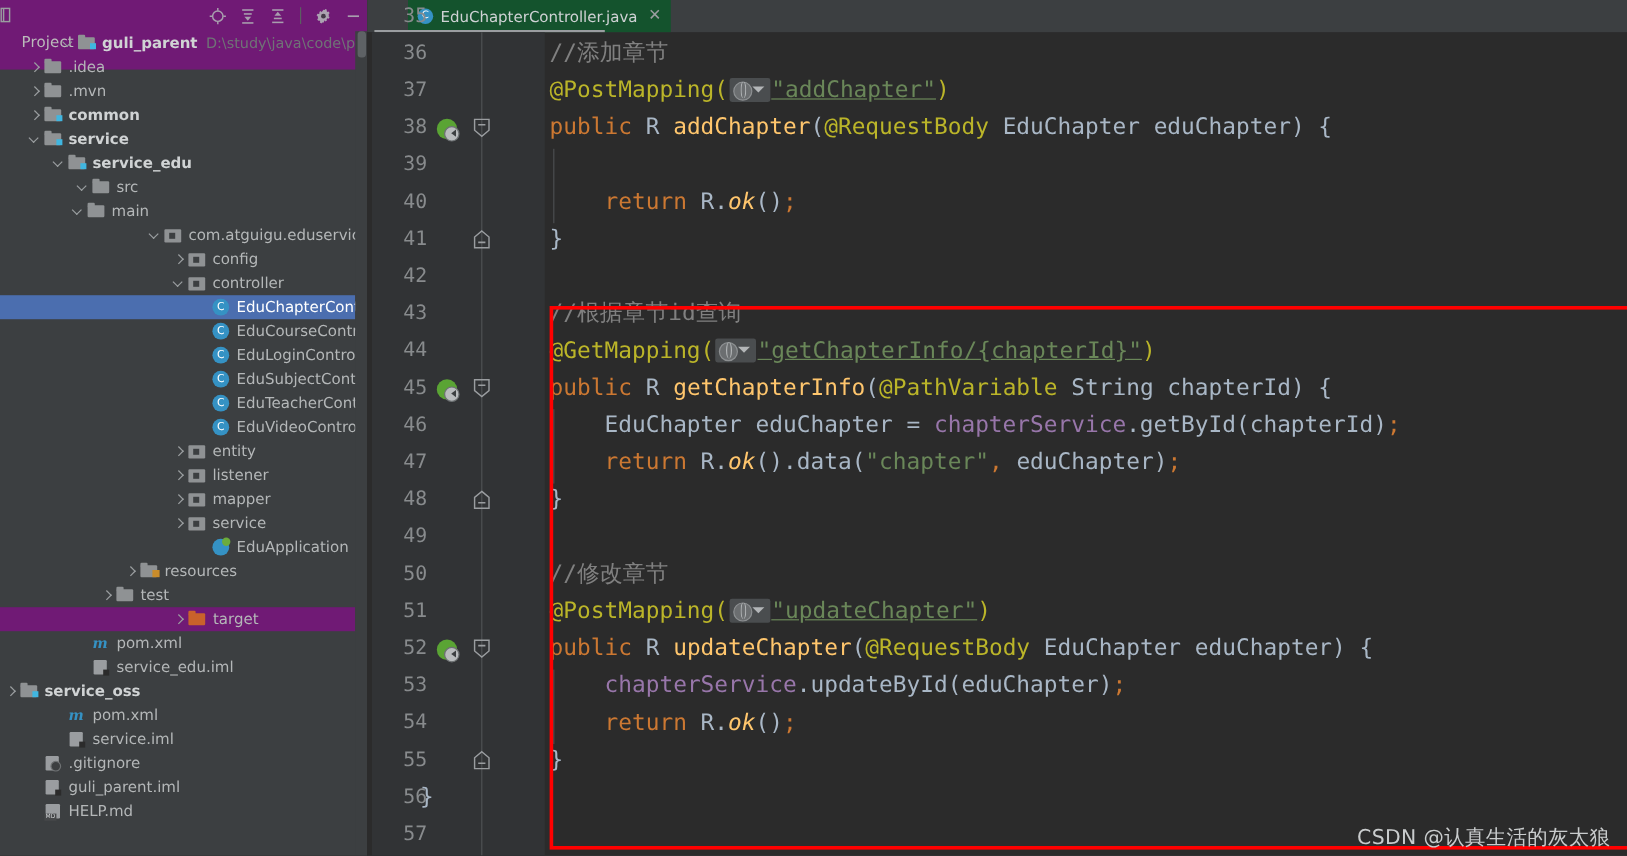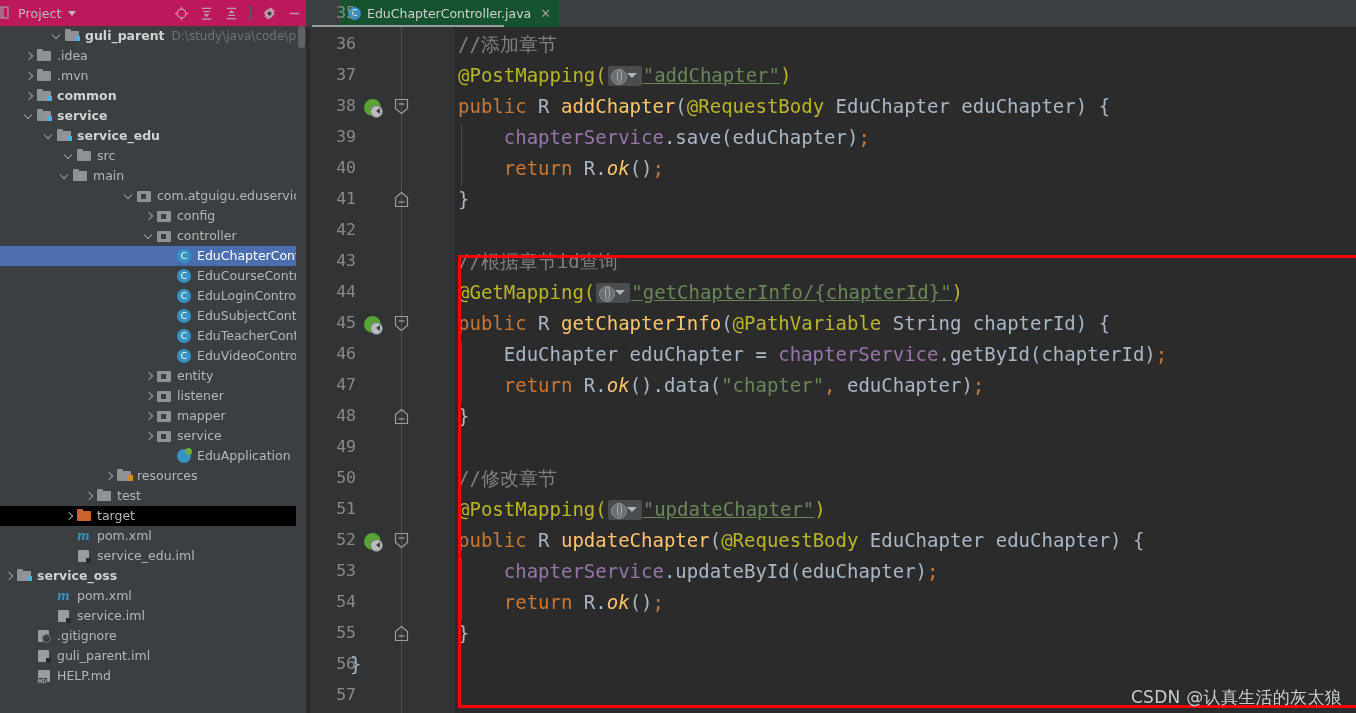--- a/index.html
+++ b/index.html
@@ -6,33 +6,33 @@
   body{
     width:1356px;height:713px;overflow:hidden;
     background:#3c3f41;
     font-family:"DejaVu Sans","Liberation Sans",sans-serif;
     -webkit-font-smoothing:antialiased;
   }
   .app{position:relative;width:1356px;height:713px;}
 
   
   .sidebar{position:absolute;left:0;top:0;width:306px;height:713px;background:#3c3f41;overflow:hidden;}
-  .side-toolbar{height:26px;background:#be185d;display:flex;align-items:center;padding:0 4px;position:relative;}
+  .side-toolbar{height:26px;background:#701a75;display:flex;align-items:flex-end;padding:16px 4px;position:relative;}
   .side-toolbar .tb-left{display:flex;align-items:center;gap:6px;}
   .proj-label{color:#bbbbbb;font-size:12.5px;letter-spacing:.1px;}
   .caret-dn{width:0;height:0;border-left:4px solid transparent;border-right:4px solid transparent;border-top:5px solid #bbbbbb;margin-left:1px;}
   .tb-right{position:absolute;right:4px;top:0;height:26px;display:flex;align-items:center;gap:10px;}
   .tb-ico{width:15px;height:15px;display:inline-block;opacity:.85;}
   .tb-sep{width:1px;height:14px;background:#5a5f61;margin:0 1px;}
   .panel-tab-mark{position:absolute;left:0;top:0;width:10px;height:26px;}
 
   .tree{position:absolute;left:0;top:26px;right:10px;bottom:0;font-size:12.5px;color:#b4b7b8;}
   .row{height:20px;display:flex;align-items:center;white-space:nowrap;position:relative;padding-left:4px;}
   .row.sel{background:#4b6eaf;color:#ffffff;}
-  .row.sel2{background:#000000;}
+  .row.sel2{background:#701a75;justify-content:center;}
   .arrow{width:11px;height:11px;flex:0 0 11px;margin-right:2px;position:relative;}
   .arrow.r::after,.arrow.d::after{content:"";position:absolute;left:2px;top:2px;width:5px;height:5px;border-right:1.4px solid #9b9fa1;border-bottom:1.4px solid #9b9fa1;}
   .arrow.r::after{transform:rotate(-45deg);}
   .arrow.d::after{transform:rotate(45deg);top:1px;left:1px;}
   .ico{width:15px;height:14px;flex:0 0 15px;margin-right:5px;position:relative;}
   .lbl{font-size:12.5px;line-height:14px;}
   .lbl.b{font-weight:bold;color:#d0d3d4;}
   .path{color:#6f7376;font-size:12px;margin-left:7px;}
 
   
@@ -450,21 +450,20 @@
             <span class="fold">
               <svg width="15" height="17" viewBox="0 0 15 17">
                 <path d="M1.5 1.5h12v9l-6 5-6-5z" fill="none" stroke="#9a9da0" stroke-width="1.2"></path>
                 <line x1="4.5" y1="6" x2="10.5" y2="6" stroke="#9a9da0" stroke-width="1.3"></line>
               </svg>
             </span>
             <span class="code"><span class="kw">public </span><span class="id">R </span><span class="mth">addChapter</span><span class="id">(</span><span class="ann">@RequestBody</span><span class="id"> EduChapter eduChapter) {</span></span>
           </div>
           <div class="ln" style="top: 95px;">
             <span class="lnum">39</span>
-            <span class="code"><span class="id">    </span><span class="fld">chapterService</span><span class="id">.save(eduChapter)</span><span class="kw">;</span></span>
           </div>
           <div class="ln" style="top: 126px;">
             <span class="lnum">40</span>
             <span class="code"><span class="id">    </span><span class="kw">return </span><span class="id">R.</span><span class="mth ital">ok</span><span class="id">()</span><span class="kw">;</span></span>
           </div>
           <div class="ln" style="top: 157px;">
             <span class="lnum">41</span>
             <span class="fold">
               <svg width="15" height="17" viewBox="0 0 15 17">
                 <path d="M7.5 1.5l6 5v9h-12v-9z" fill="none" stroke="#9a9da0" stroke-width="1.2"></path>

